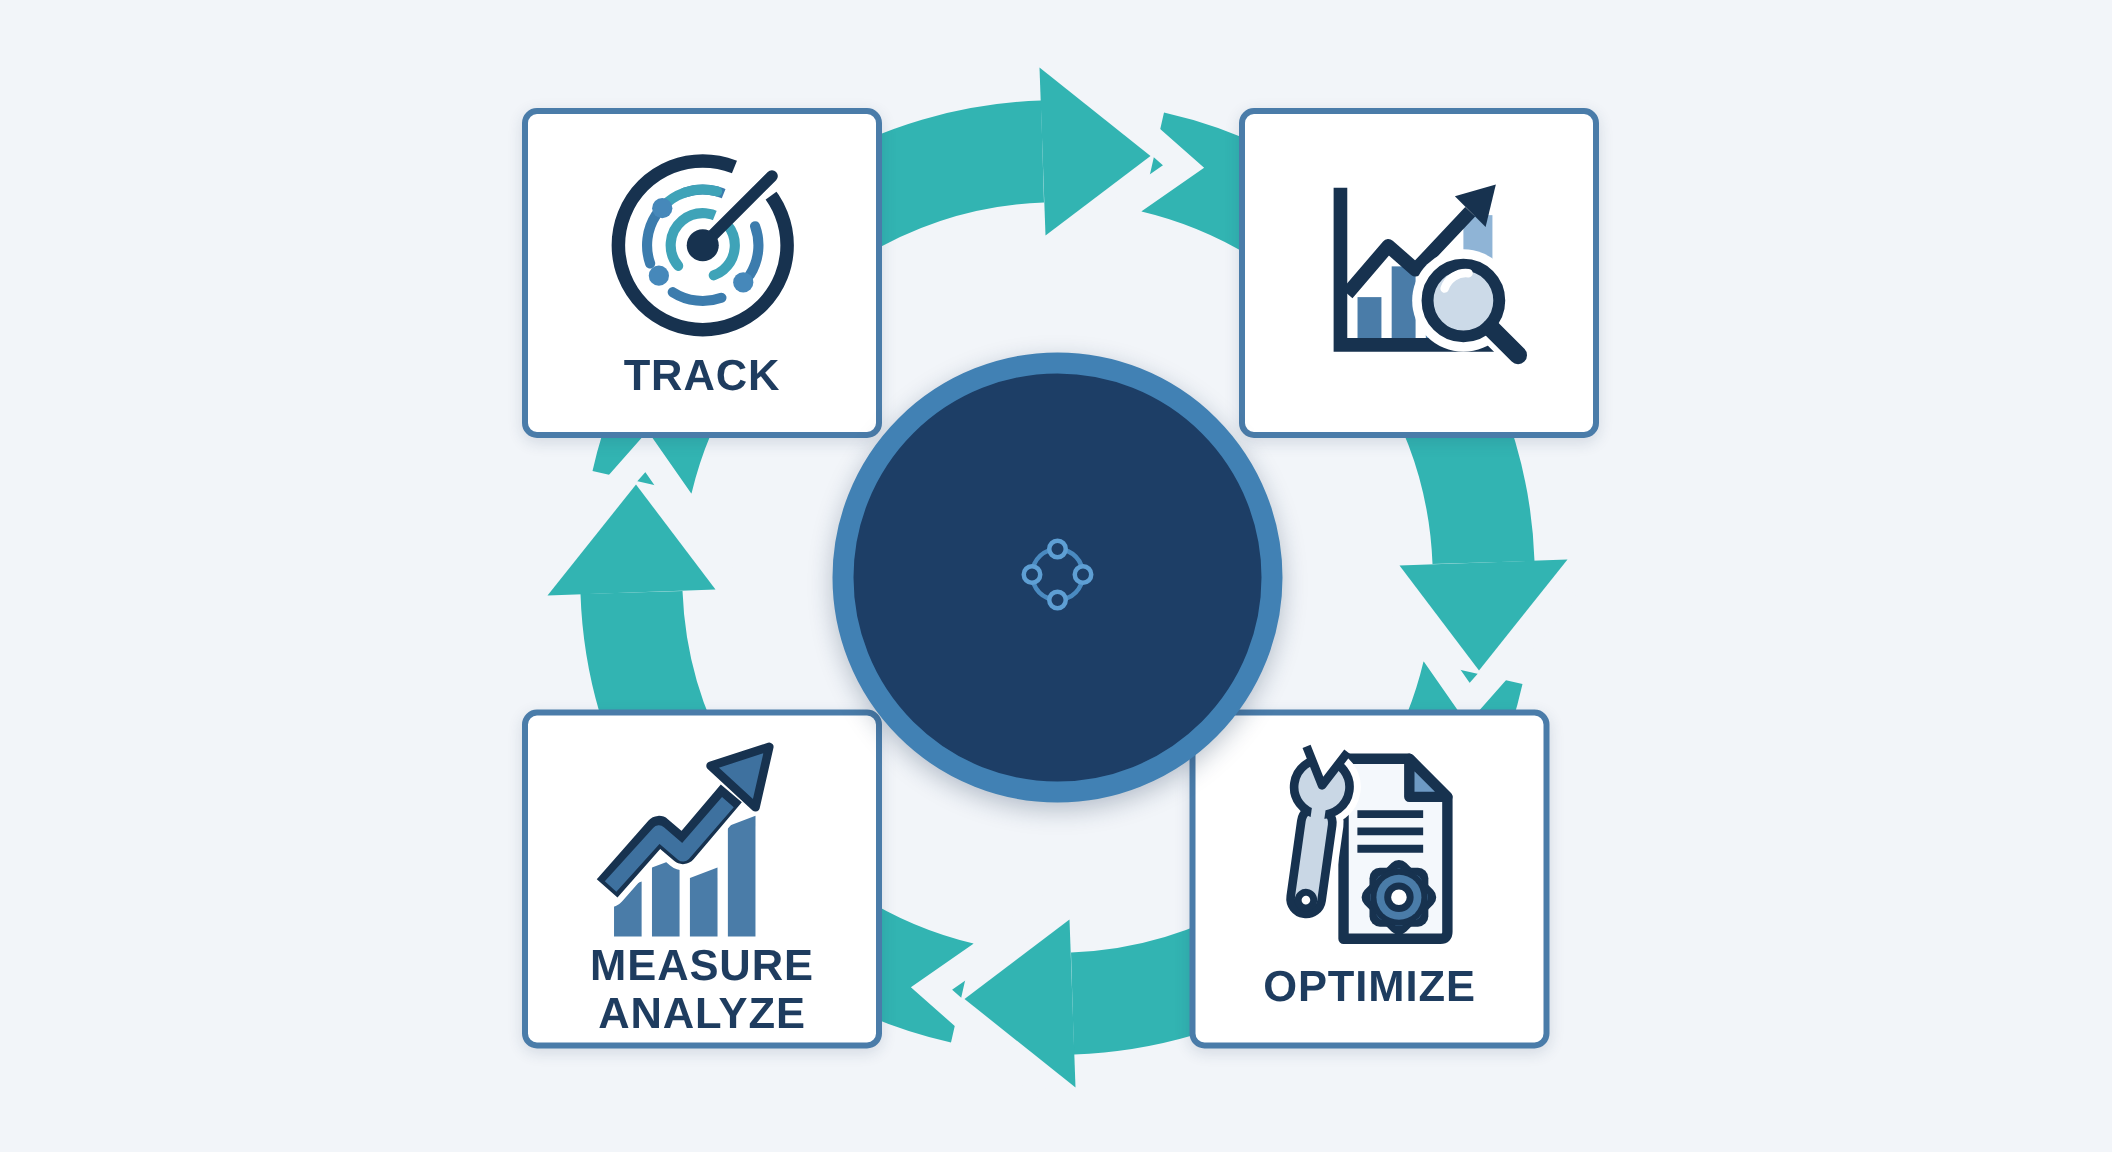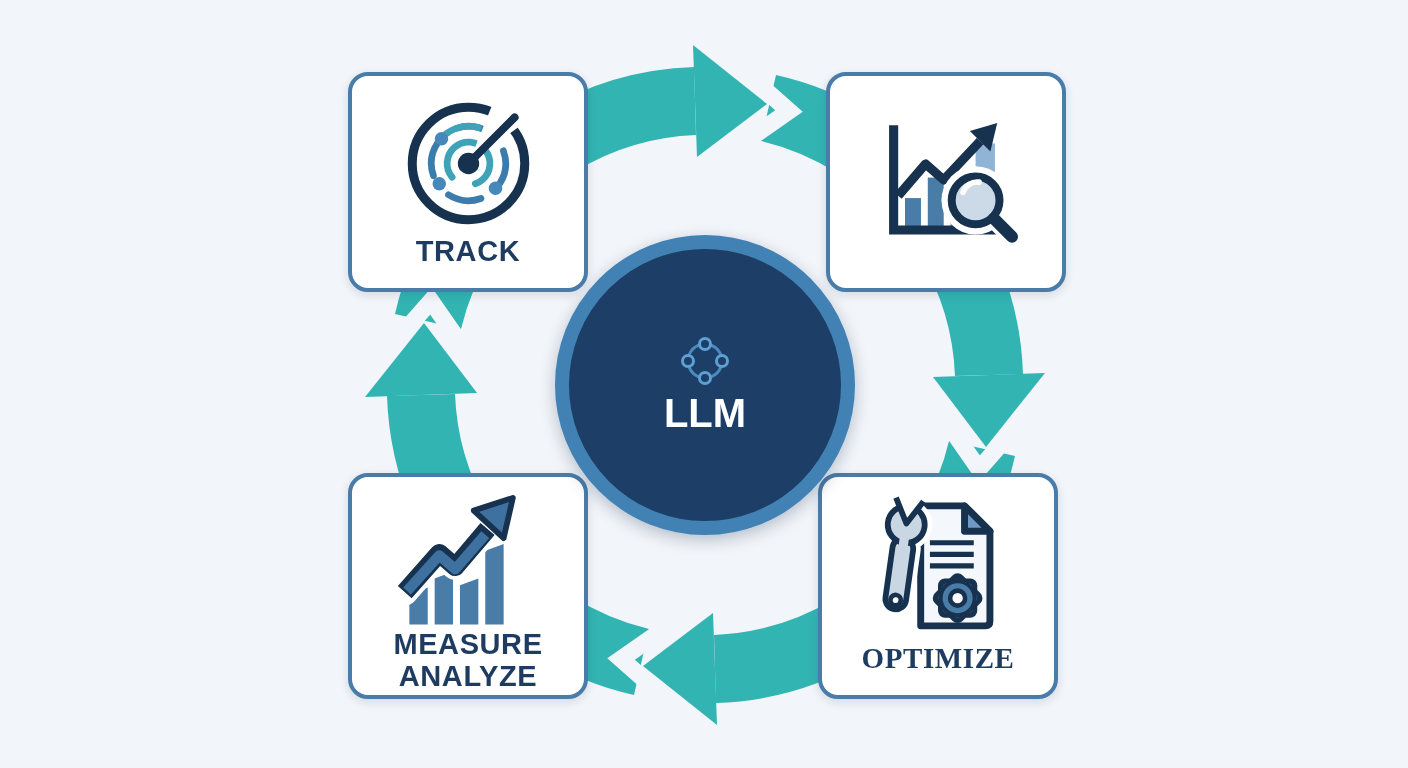--- a/index.html
+++ b/index.html
@@ -3,21 +3,21 @@
 <meta charset="utf-8">
 <style>
   html,body{margin:0;padding:0;}
   .stage{
     position:relative;width:1408px;height:768px;background:#f2f5f9;
     overflow:hidden;font-family:"Liberation Sans",sans-serif;
   }
   .arrows-layer{position:absolute;left:0;top:0;z-index:1;}
   .card{
     position:absolute;width:240px;height:220px;box-sizing:border-box;
-    background:#ffffff;border:4px solid #4a7ca9;border-radius:20px;
+    background:#ffffff;border:4px solid #4a7ca9;border-radius:10px;
     box-shadow:0 3px 10px rgba(30,60,95,.14);
     display:flex;flex-direction:column;align-items:center;
     padding:14px 10px 16px 10px;z-index:2;
   }
   .card.tall{height:226px;}
   .icon-wrap{flex:1;display:flex;align-items:center;justify-content:center;}
   .node-label{
     font-size:29px;font-weight:bold;color:#1e3c5f;letter-spacing:.6px;
     line-height:1.1;text-align:center;padding-bottom:4px;
   }
@@ -31,21 +31,21 @@
     z-index:3;
   }
   .hub-text{
     color:#ffffff;font-size:40px;font-weight:bold;line-height:1.12;
     text-align:center;margin-top:4px;
   }
   .hub-text span{display:block;}
   #card-track{left:348px;top:72px;}
   #card-analyze{left:826px;top:72px;}
   #card-measure{left:348px;top:473px;align-items:center;}
-  #card-optimize{left:818px;top:473px;font-family:Liberation Serif, serif;}
+  #card-optimize{left:793px;top:473px;}
 </style>
 </head>
 <body>
 
 <div class="stage">
 
   <svg class="arrows-layer" width="1408" height="768" viewBox="0 0 1408 768">
     <defs>
       <g id="flow-arrow">
         <path d="M776,75 A318,318 0 0 1 874,115 L837,173 A250,250 0 0 0 761,141 Z" fill="#32b4b2"></path>
@@ -162,17 +162,16 @@
 
   <div class="hub">
     <svg width="64" height="52" viewBox="0 0 64 52">
       <circle cx="32" cy="26" r="17" fill="none" stroke="#4a8ac0" stroke-width="3" stroke-dasharray="13 13.7" stroke-dashoffset="19.85" stroke-linecap="round"></circle>
       <circle cx="32" cy="9" r="5.5" fill="#1d3e66" stroke="#5e9fd4" stroke-width="3"></circle>
       <circle cx="15" cy="26" r="5.5" fill="#1d3e66" stroke="#5e9fd4" stroke-width="3"></circle>
       <circle cx="49" cy="26" r="5.5" fill="#1d3e66" stroke="#5e9fd4" stroke-width="3"></circle>
       <circle cx="32" cy="43" r="5.5" fill="#1d3e66" stroke="#5e9fd4" stroke-width="3"></circle>
     </svg>
     <div class="hub-text">
-      <span>LLM</span>
     </div>
   </div>
 
 </div>
 
 </body></html>

